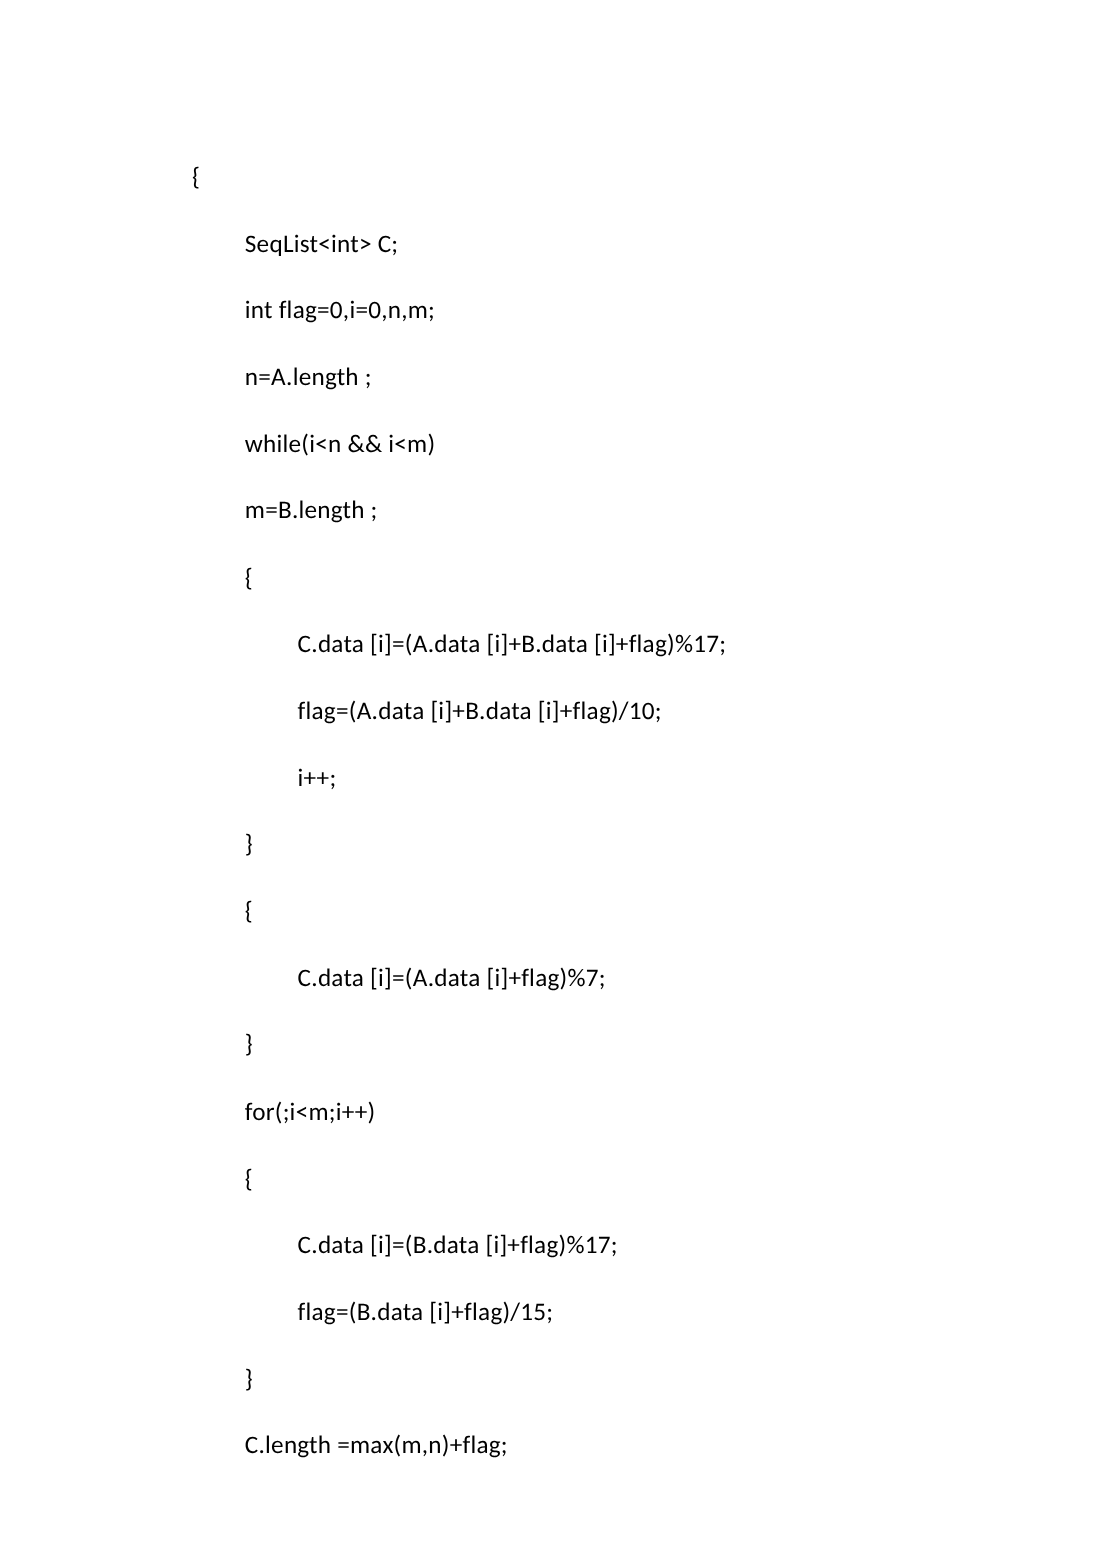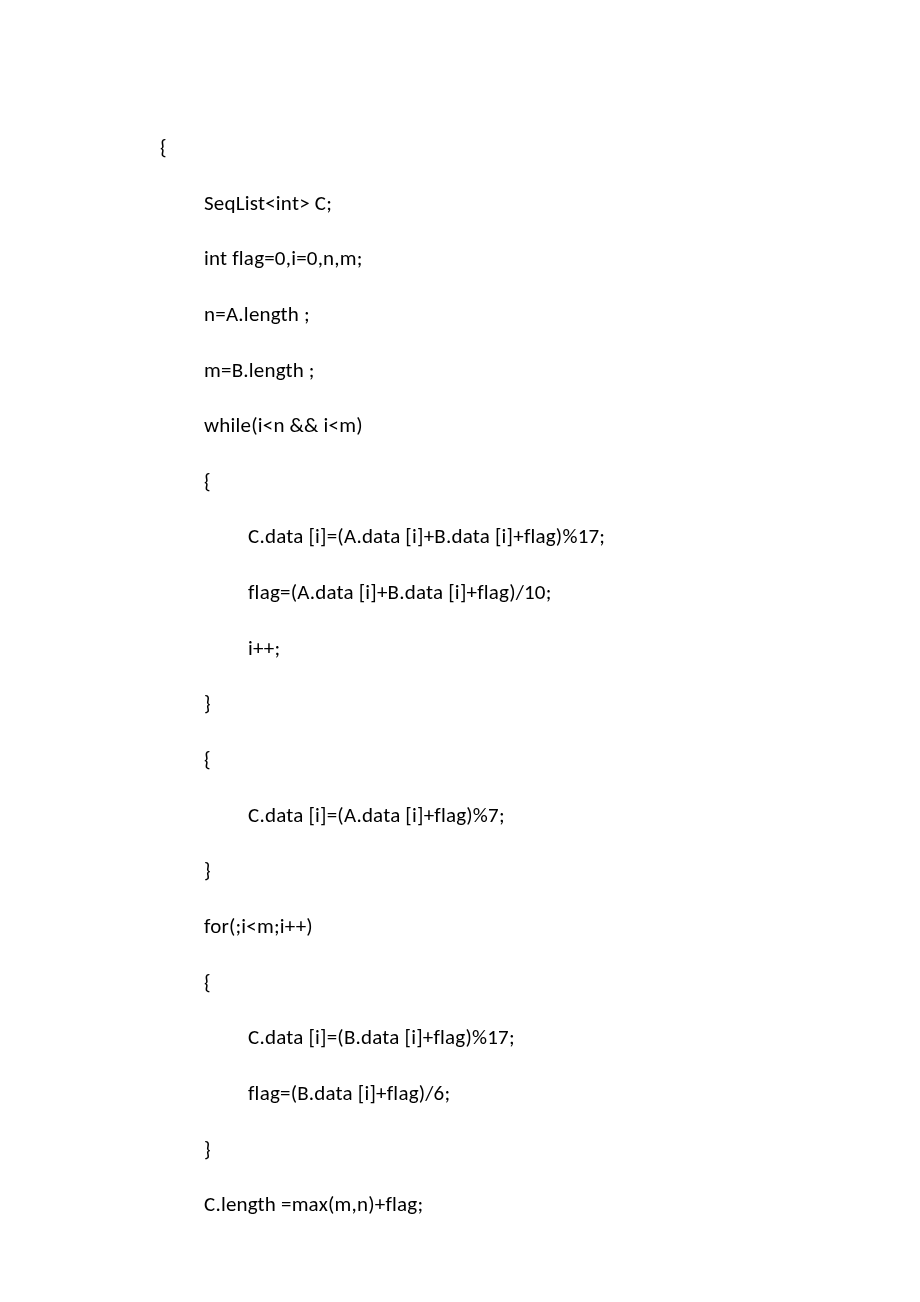--- a/index.html
+++ b/index.html
@@ -34,29 +34,29 @@
     }
   </style>
 </head>
 <body>
 
 <div id="code-container">
     <div class="code-line indent-0">{</div>
     <div class="code-line indent-1">SeqList&lt;int&gt; C;</div>
     <div class="code-line indent-1">int flag=0,i=0,n,m;</div>
     <div class="code-line indent-1">n=A.length ;</div>
+    <div class="code-line indent-1">while(i&lt;n &amp;&amp; i&lt;m)</div>
     <div class="code-line indent-1">m=B.length ;</div>
-    <div class="code-line indent-1">while(i&lt;n &amp;&amp; i&lt;m)</div>
     <div class="code-line indent-1">{</div>
     <div class="code-line indent-2">C.data [i]=(A.data [i]+B.data [i]+flag)%17;</div>
     <div class="code-line indent-2">flag=(A.data [i]+B.data [i]+flag)/10;</div>
     <div class="code-line indent-2">i++;</div>
     <div class="code-line indent-1">}</div>
     <div class="code-line indent-1">{</div>
     <div class="code-line indent-2">C.data [i]=(A.data [i]+flag)%7;</div>
     <div class="code-line indent-1">}</div>
     <div class="code-line indent-1">for(;i&lt;m;i++)</div>
     <div class="code-line indent-1">{</div>
     <div class="code-line indent-2">C.data [i]=(B.data [i]+flag)%17;</div>
-    <div class="code-line indent-2">flag=(B.data [i]+flag)/6;</div>
+    <div class="code-line indent-2">flag=(B.data [i]+flag)/15;</div>
     <div class="code-line indent-1">}</div>
     <div class="code-line indent-1">C.length =max(m,n)+flag;</div>
   </div>
 
 </body></html>

